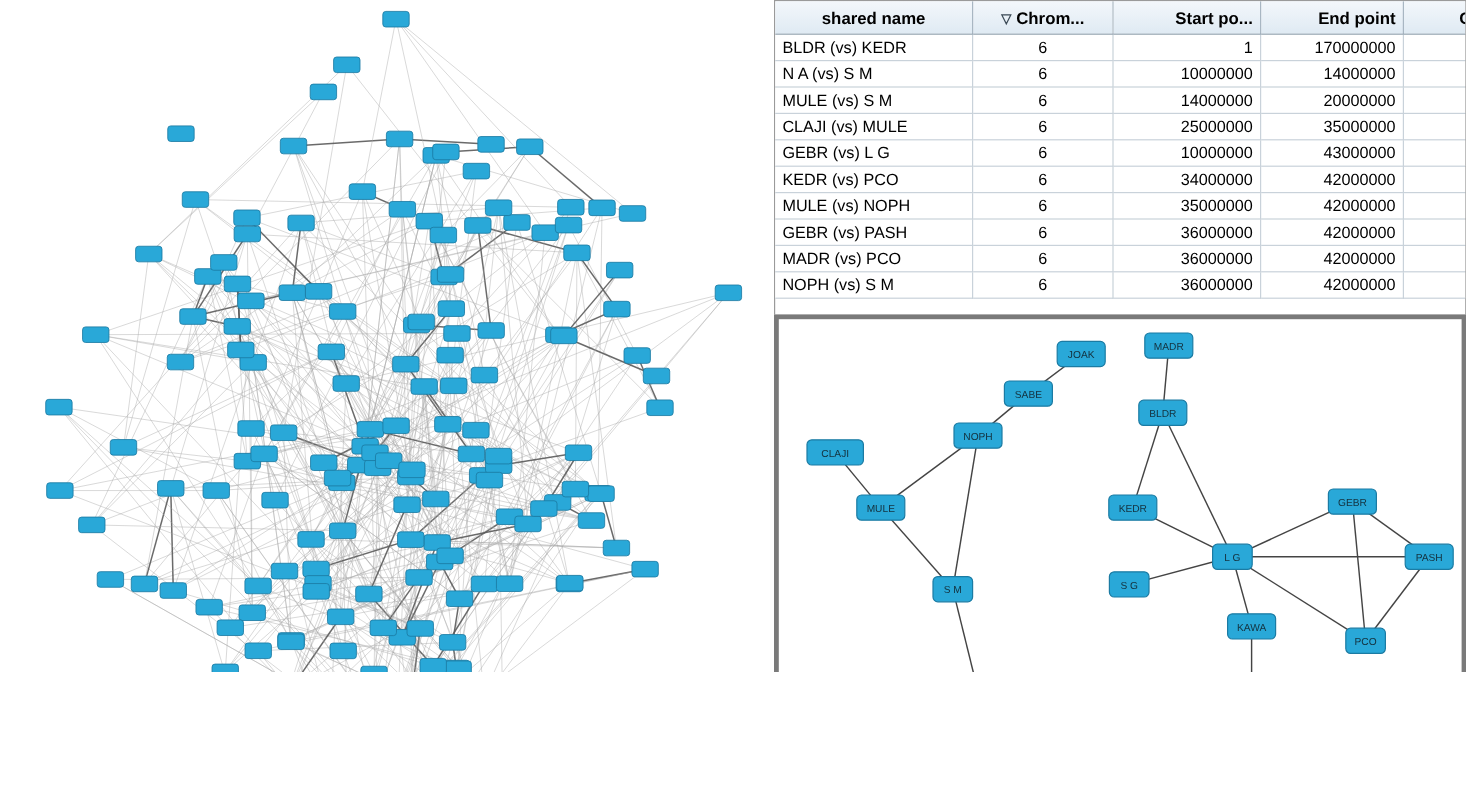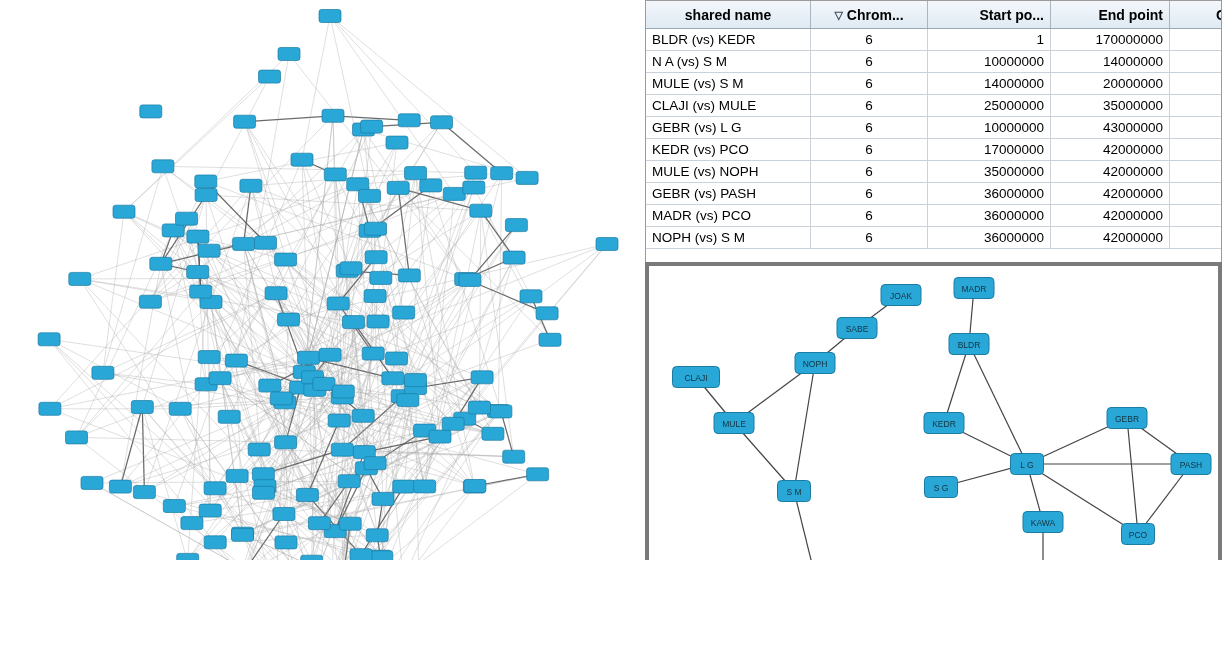--- a/index.html
+++ b/index.html
@@ -1145,21 +1145,21 @@
             <tr>
               <td class="col-name">GEBR (vs) L G</td>
               <td class="col-chrom center">6</td>
               <td class="col-start num">10000000</td>
               <td class="col-end num">43000000</td>
               <td class="col-gen num">16.9</td>
             </tr>
             <tr>
               <td class="col-name">KEDR (vs) PCO</td>
               <td class="col-chrom center">6</td>
-              <td class="col-start num">17000000</td>
+              <td class="col-start num">34000000</td>
               <td class="col-end num">42000000</td>
               <td class="col-gen num">11.4</td>
             </tr>
             <tr>
               <td class="col-name">MULE (vs) NOPH</td>
               <td class="col-chrom center">6</td>
               <td class="col-start num">35000000</td>
               <td class="col-end num">42000000</td>
               <td class="col-gen num">10.5</td>
             </tr>

